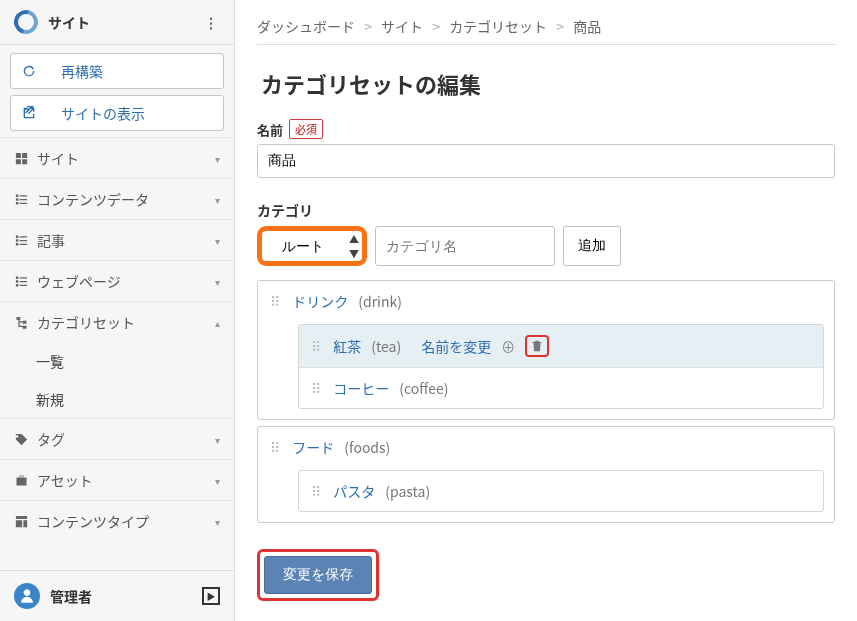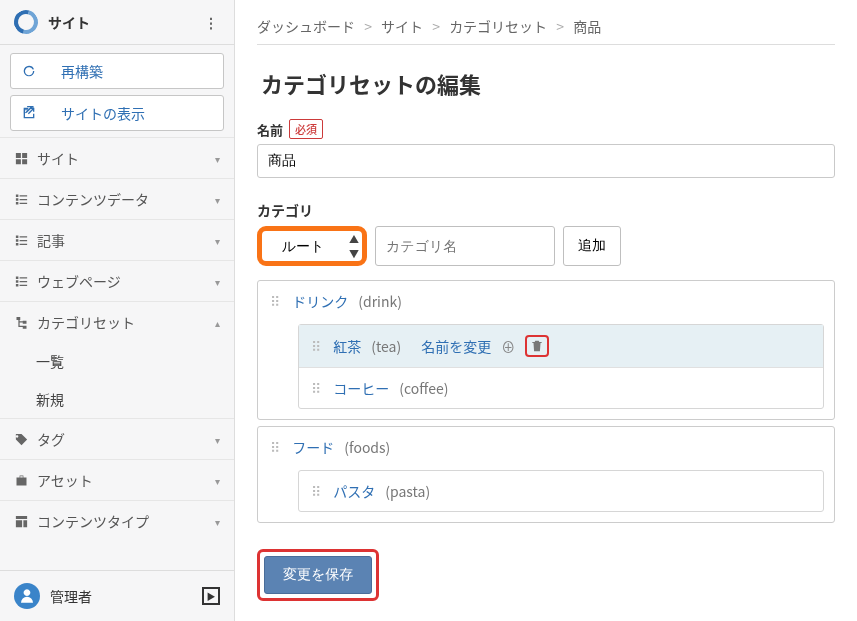--- a/index.html
+++ b/index.html
@@ -55,21 +55,21 @@
   }
   .sb-section .chev { margin-left:auto;font-size:10px;color:#999; }
   .sb-section svg { width:15px;height:15px; fill:#666; }
   .sb-sub {
     padding:9px 14px 9px 36px; cursor:pointer; color:#444;
   }
   .sb-user {
     margin-top:auto;
     display:flex;align-items:center;gap:10px;
     padding:12px 14px;border-top:1px solid #ddd;
-    font-weight:400;
+    font-weight:700;
     position:absolute;bottom:0;left:0;right:0;background:#f6f6f7;
   }
   .avatar {
     width:26px;height:26px;border-radius:50%;
     background:#3a84c9;display:flex;align-items:center;justify-content:center;
   }
   .avatar svg{width:16px;height:16px;fill:#fff;}
   .go-icon { margin-left:auto;width:18px;height:18px;border:2px solid #333;display:flex;align-items:center;justify-content:center;font-size:9px;cursor:pointer; }
   
   .main { flex:1; padding:12px 22px; overflow:auto; }

